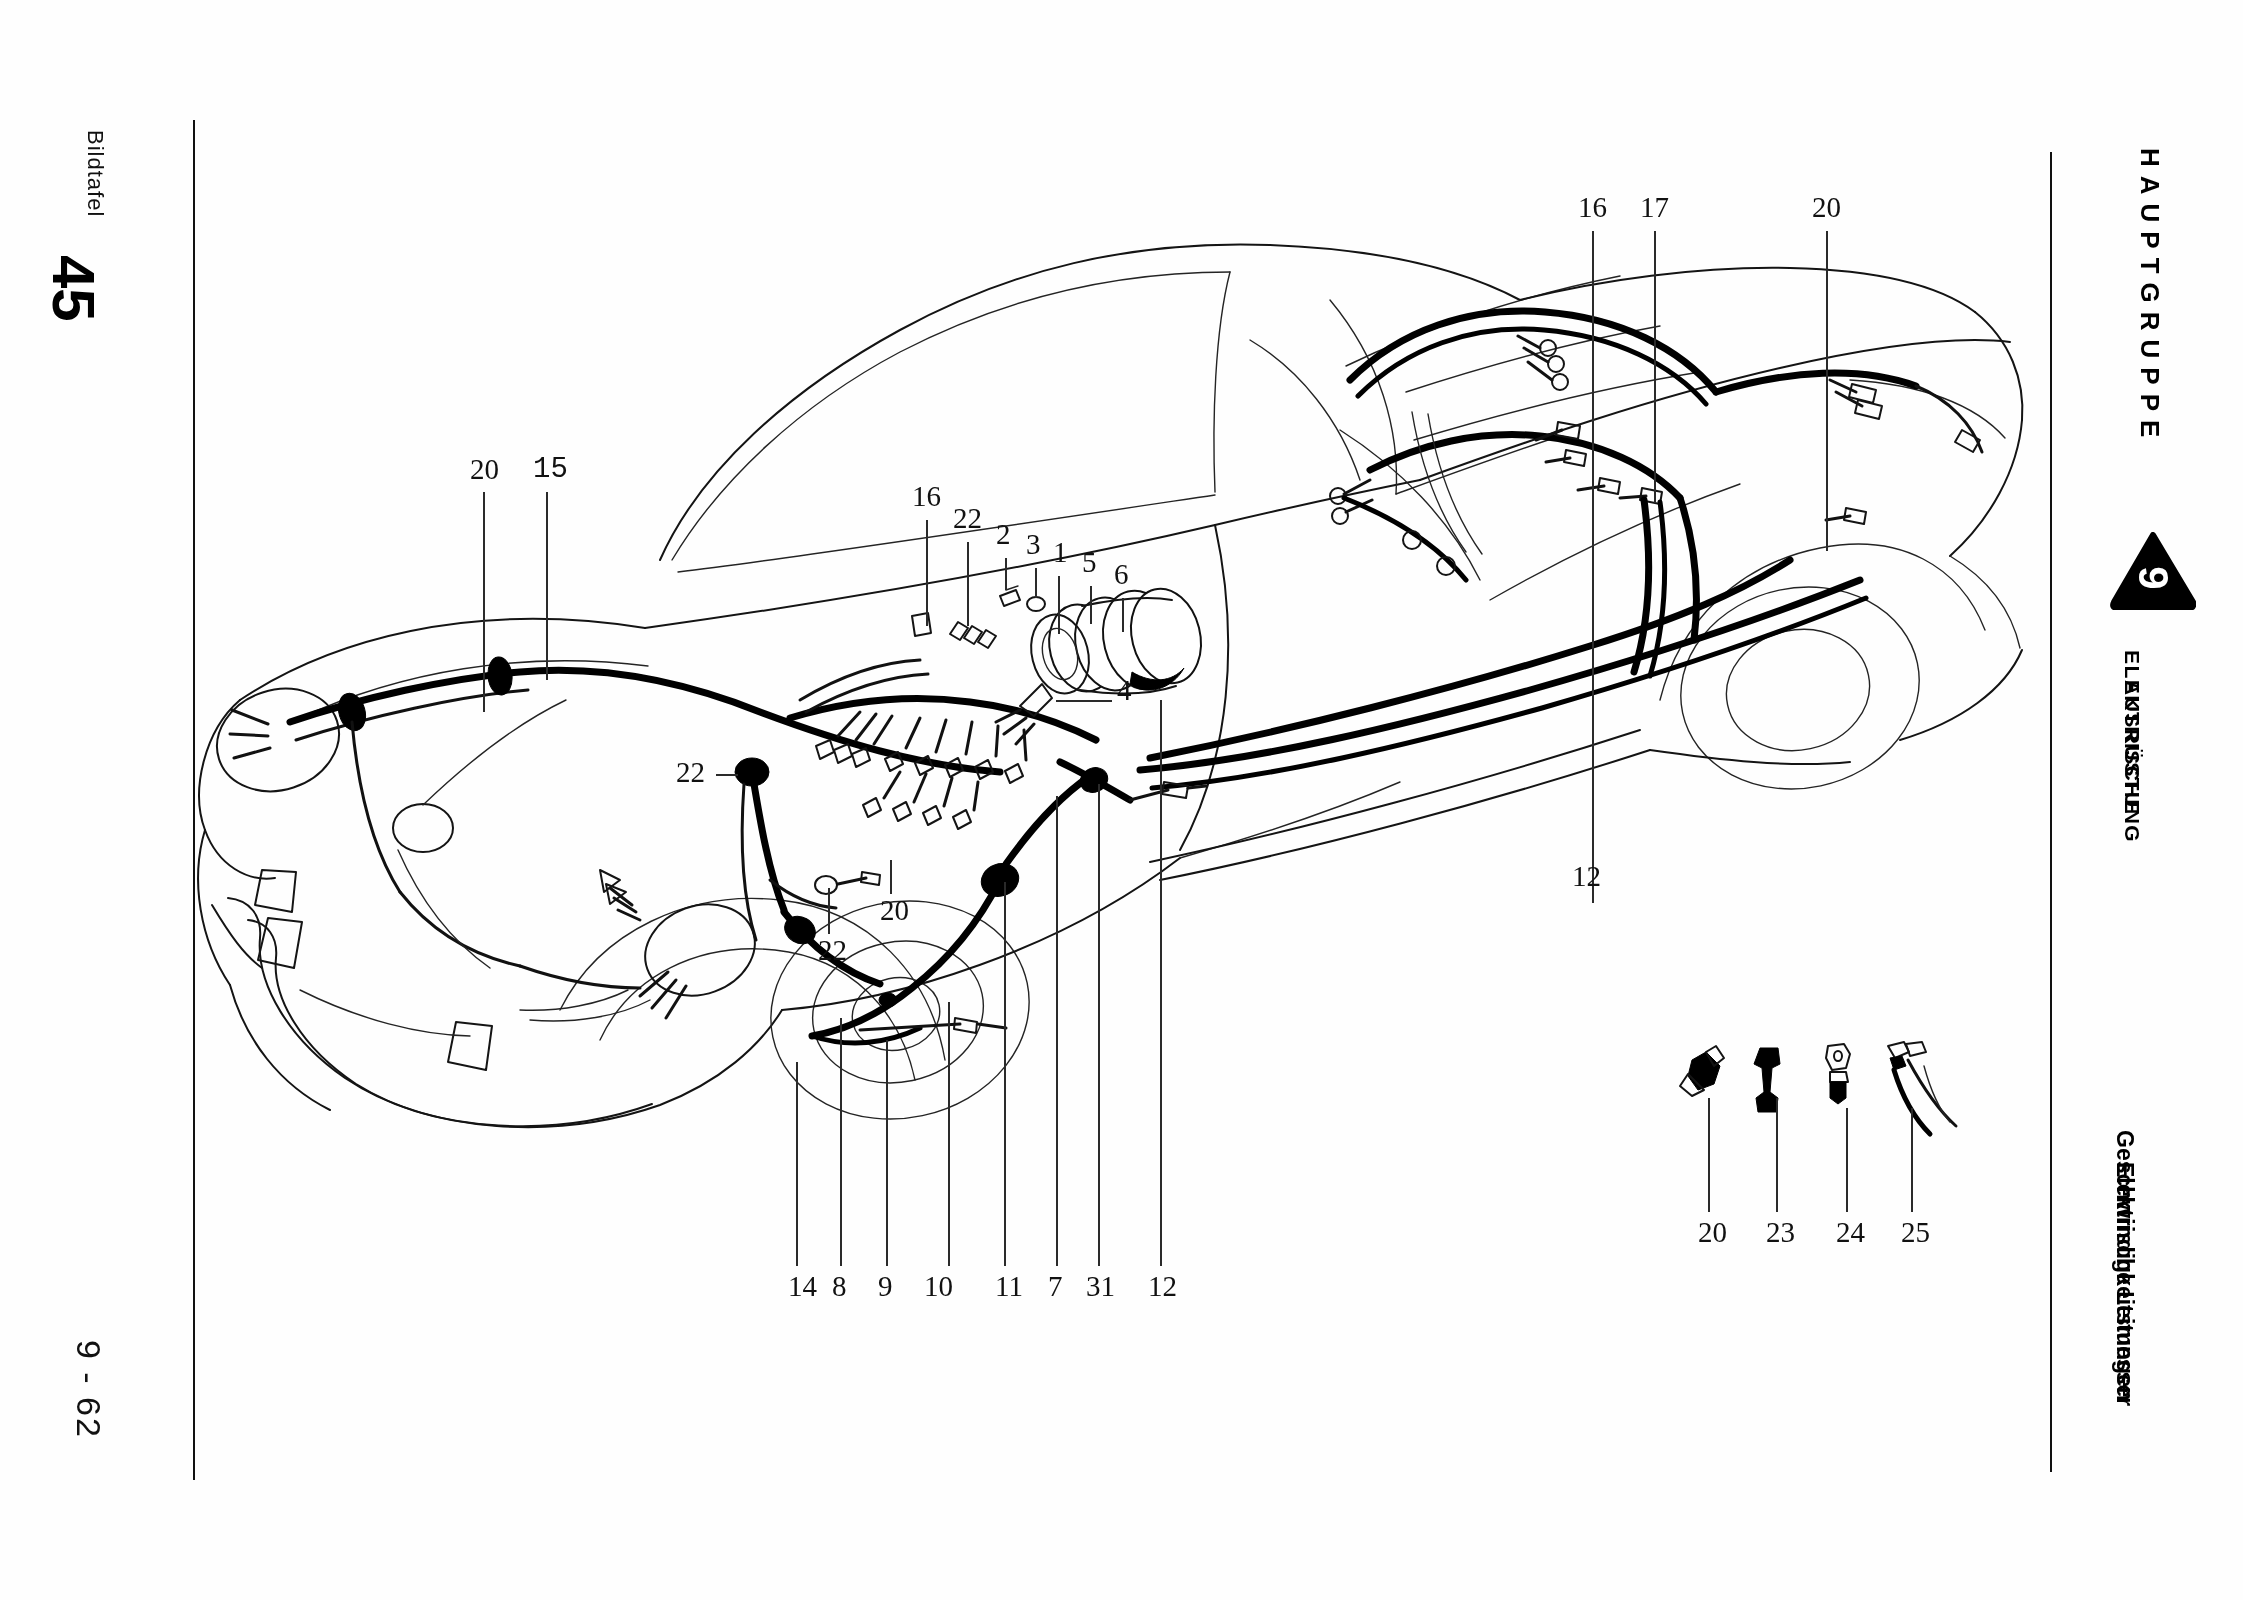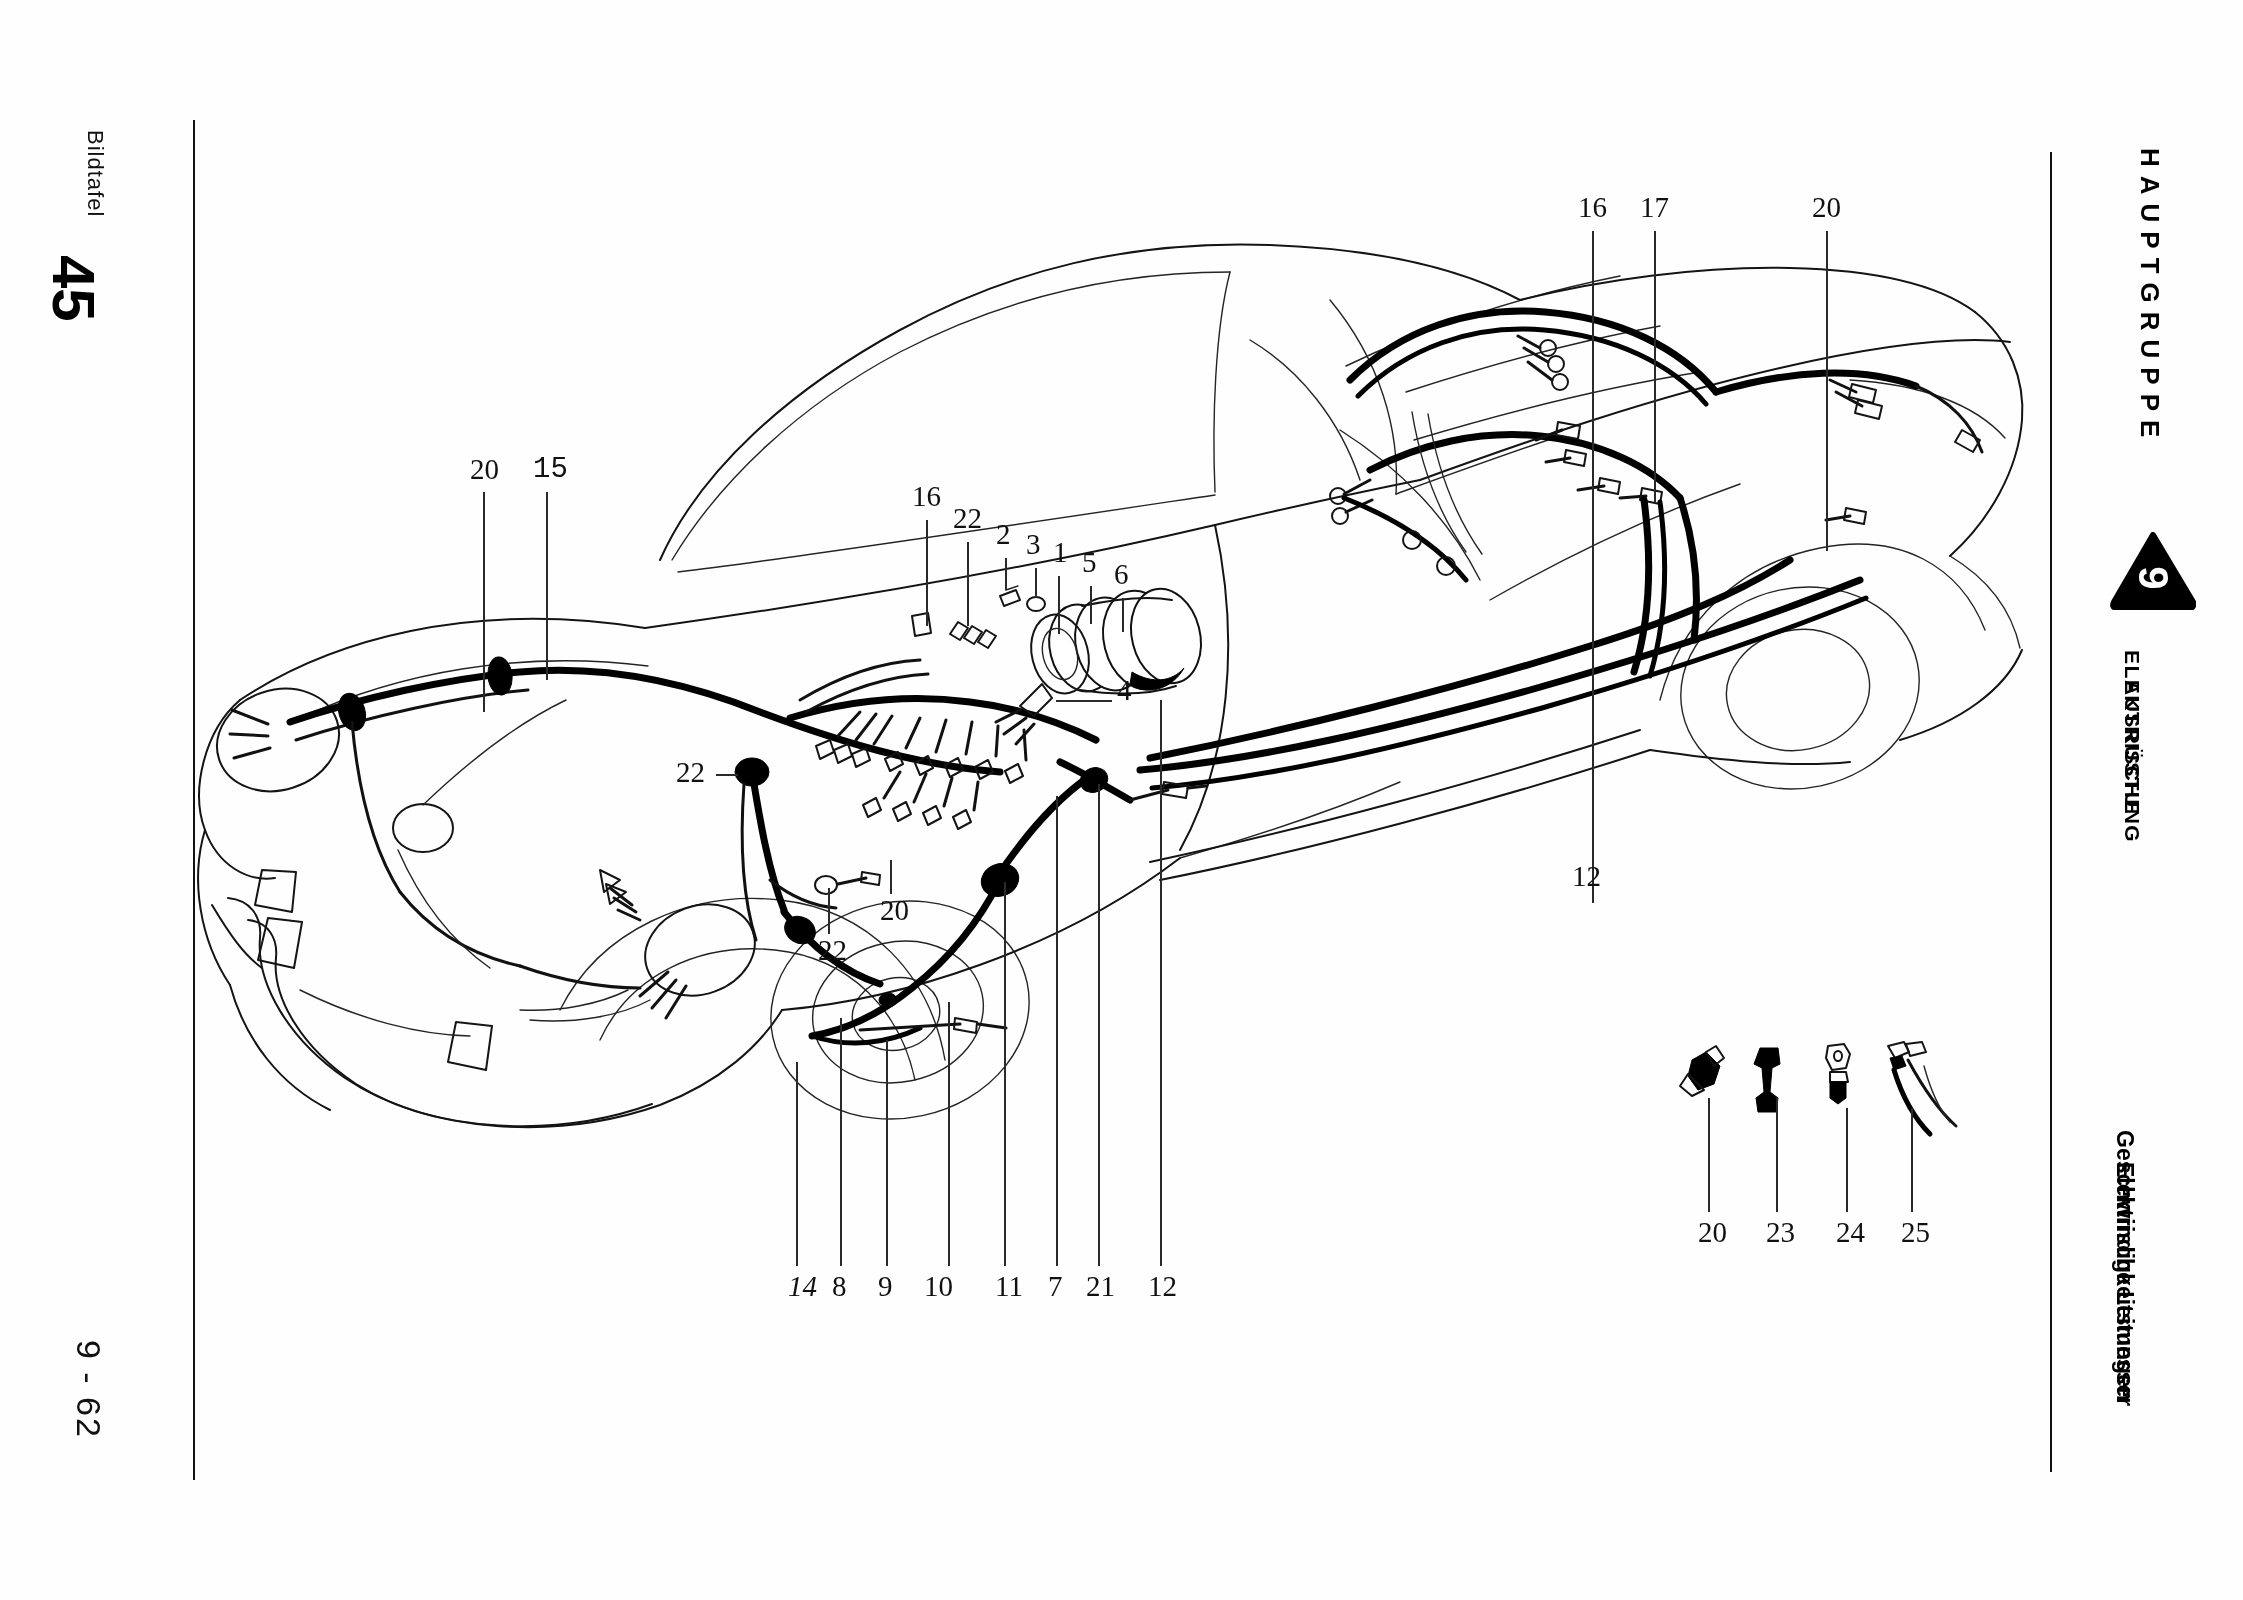--- a/index.html
+++ b/index.html
@@ -554,39 +554,39 @@
 
   <div class="callout" style="left:676px; top:758px;">22</div>
   <div class="leader-h" style="left:716px; top:774px; width:22px;"></div>
 
   <div class="callout" style="left:880px; top:896px;">20</div>
   <div class="leader" style="left:890px; top:860px; height:34px;"></div>
 
   <div class="callout" style="left:818px; top:936px;">22</div>
   <div class="leader" style="left:828px; top:888px; height:46px;"></div>
 
-  <div class="callout" style="left:788px; top:1272px;font-style:italic;">14</div>
+  <div class="callout" style="left:788px; top:1272px;">14</div>
   <div class="leader" style="left:796px; top:1062px; height:204px;"></div>
 
   <div class="callout" style="left:832px; top:1272px;">8</div>
   <div class="leader" style="left:840px; top:1018px; height:248px;"></div>
 
   <div class="callout" style="left:878px; top:1272px;">9</div>
   <div class="leader" style="left:886px; top:1040px; height:226px;"></div>
 
   <div class="callout" style="left:924px; top:1272px;">10</div>
   <div class="leader" style="left:948px; top:1002px; height:264px;"></div>
 
   <div class="callout" style="left:995px; top:1272px;">11</div>
   <div class="leader" style="left:1004px; top:882px; height:384px;"></div>
 
   <div class="callout" style="left:1048px; top:1272px;">7</div>
   <div class="leader" style="left:1056px; top:796px; height:470px;"></div>
 
-  <div class="callout" style="left:1086px; top:1272px;">21</div>
+  <div class="callout" style="left:1086px; top:1272px;">31</div>
   <div class="leader" style="left:1098px; top:784px; height:482px;"></div>
 
   <div class="callout" style="left:1148px; top:1272px;">12</div>
   <div class="leader" style="left:1160px; top:700px; height:566px;"></div>
 
   <div class="callout" style="left:1698px; top:1218px;">20</div>
   <div class="leader" style="left:1708px; top:1098px; height:114px;"></div>
 
   <div class="callout" style="left:1766px; top:1218px;">23</div>
   <div class="leader" style="left:1776px; top:1098px; height:114px;"></div>

